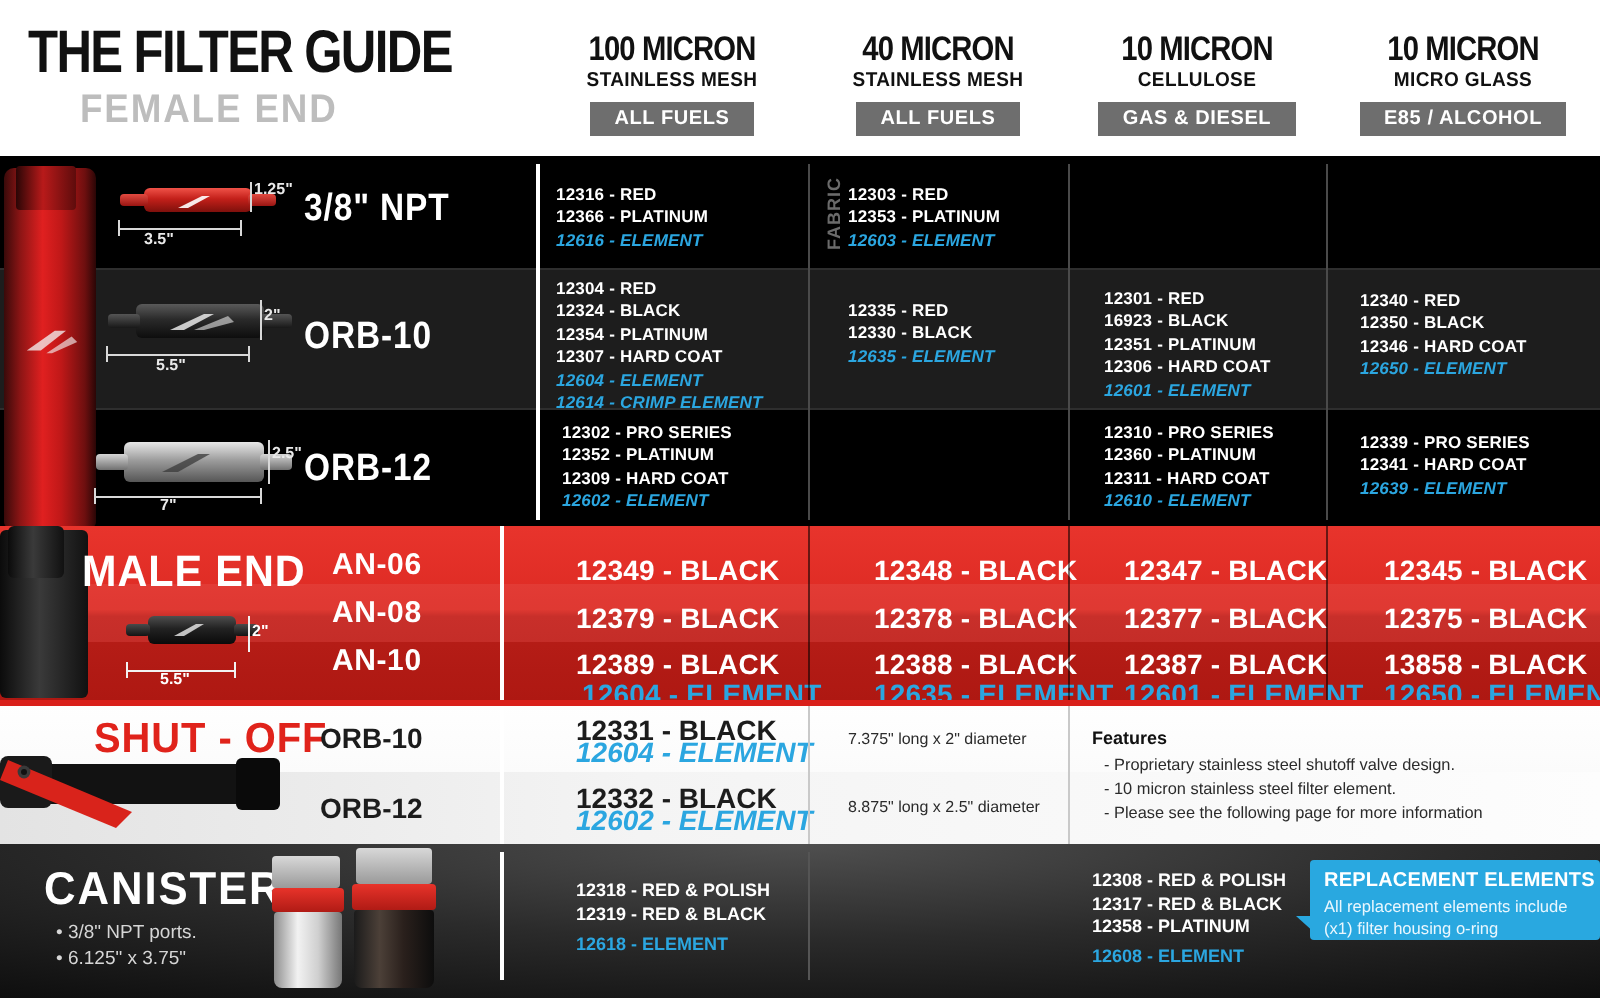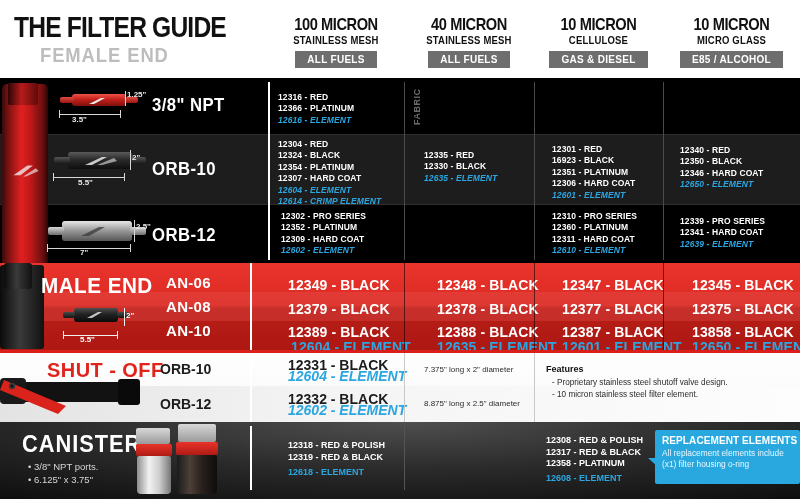--- a/index.html
+++ b/index.html
@@ -108,21 +108,21 @@
   .can-title { position:absolute; left:22px; top:9px; color:#fff; font-size:23px;
     font-weight:bold; letter-spacing:1px; transform:scaleX(0.95);
     transform-origin:left center; white-space:nowrap; }
   .can-bul { position:absolute; color:#d6d6d6; font-size:9.5px; line-height:13px;
     white-space:nowrap; }
   .ccell { position:absolute; color:#fff; font-size:9px; font-weight:bold;
     line-height:11.5px; white-space:nowrap; }
   .cel { color:#2ba6e0; }
   .cdiv { position:absolute; width:1.5px; background:#fff; }
   .cdiv-g { position:absolute; width:1px; background:#555; }
-  .repl { position:absolute; left:655px; top:430px; width:145px; height:54px;
+  .repl { position:absolute; left:655px; top:430px; width:145px; height:40px;
     background:#29a8e0; border-radius:2px; padding:5px 7px; }
   .repl-t { color:#fff; font-size:10px; font-weight:bold; letter-spacing:0.1px;
     white-space:nowrap; }
   .repl-b { color:#eaf7fe; font-size:8.3px; line-height:10.5px; margin-top:2px; }
   .repl-tail { position:absolute; left:648px; top:458px; width:0; height:0;
     border-top:9px solid #29a8e0; border-left:10px solid transparent; }
 
   .canimg { position:absolute; }
   .can-cyl { position:absolute; border-radius:2px 2px 4px 4px; }
   .can-red { position:absolute; background:linear-gradient(180deg,#e8332a,#b01b15); }
@@ -188,20 +188,25 @@
     <div class="dimline" style="left:125px;top:13px;width:1px;height:15px;"></div>
     <div class="dim" style="left:127px;top:12px;">1.25"</div>
     <div class="fitting-label" style="left:152px;top:16px;">3/8" NPT</div>
 
     <div class="cell" style="left:278px;top:14px;">
       <div>12316 - RED</div>
       <div>12366 - PLATINUM</div>
       <div class="el">12616 - ELEMENT</div>
     </div>
     <div class="fabric" style="left:412px;top:13px;height:34px;">FABRIC</div>
+    <div class="cell" style="left:424px;top:14px;">
+      <div>12303 - RED</div>
+      <div>12353 - PLATINUM</div>
+      <div class="el">12603 - ELEMENT</div>
+    </div>
 
     <div class="prod" style="left:52px;top:70px;width:100px;height:26px;">
       <div class="body" style="left:16px;top:4px;width:64px;height:17px;background:linear-gradient(180deg,#5a5a5a,#2a2a2a 45%,#0d0d0d);"></div>
       <div class="endcap" style="left:2px;top:9px;width:16px;height:7px;background:linear-gradient(180deg,#555,#181818);"></div>
       <div class="endcap" style="left:78px;top:9px;width:16px;height:7px;background:linear-gradient(180deg,#555,#181818);"></div>
       <svg style="position:absolute;left:32px;top:8px;width:34px;height:10px;" viewBox="0 0 34 10">
         <path d="M1 9 L18 1 L23 1 L8 9 Z" fill="#e8e8e8" opacity="0.85"></path>
         <path d="M13 9 L30 2 L33 5 L18 9 Z" fill="#e8e8e8" opacity="0.6"></path>
       </svg>
     </div>
@@ -362,20 +367,21 @@
       <div class="el">12602 - ELEMENT</div>
     </div>
 
     <div class="sodim" style="left:424px;top:15px;">7.375" long x 2" diameter</div>
     <div class="sodim" style="left:424px;top:49px;">8.875" long x 2.5" diameter</div>
 
     <div class="feat-h" style="left:546px;top:14px;">Features</div>
     <div class="feat-l" style="left:552px;top:27px;">
       <div>- Proprietary stainless steel shutoff valve design.</div>
       <div>- 10 micron stainless steel filter element.</div>
+      <div>- Please see the following page for more information</div>
     </div>
 
     <div class="sodiv" style="left:250px;top:3px;height:69px;"></div>
     <div class="sodiv-g" style="left:404px;top:3px;height:69px;"></div>
     <div class="sodiv-g" style="left:534px;top:3px;height:69px;"></div>
   </div>
 
   <div class="canister">
     <div class="can-title">CANISTER</div>
     <div class="can-bul" style="left:28px;top:38px;">

